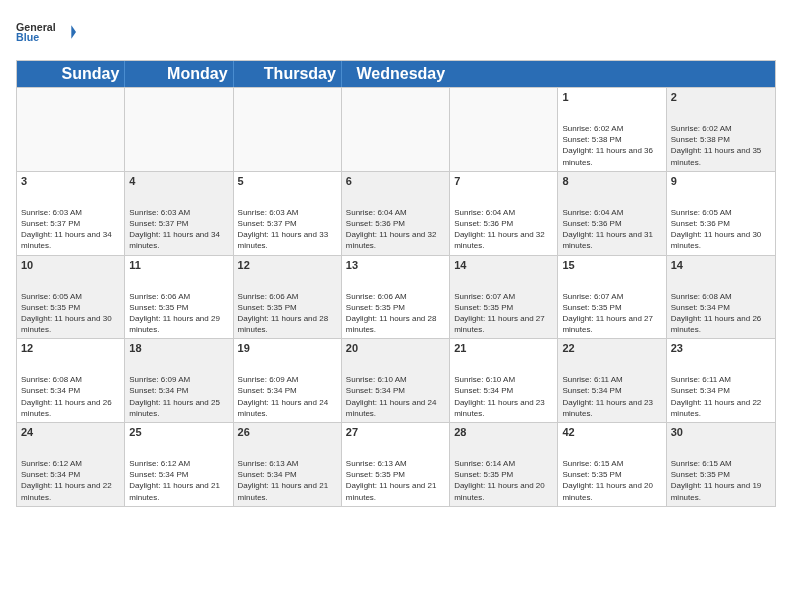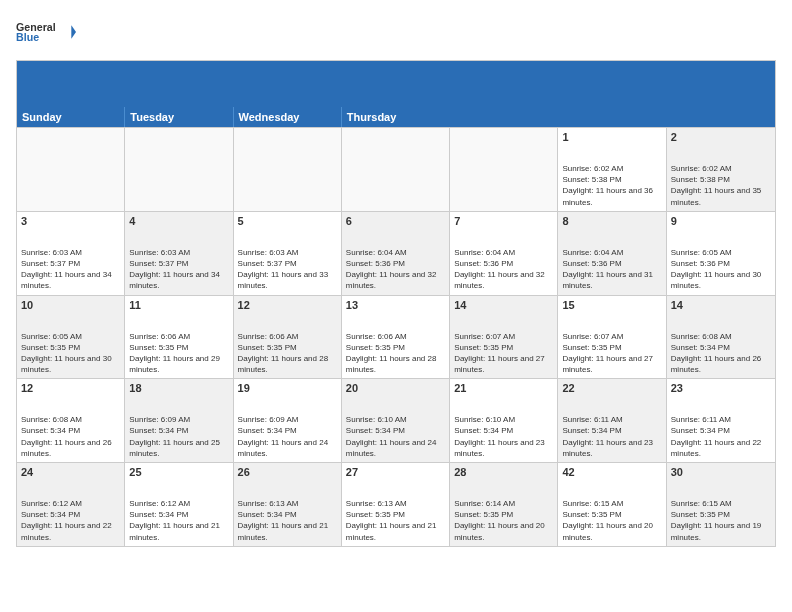--- a/index.html
+++ b/index.html
@@ -47,26 +47,25 @@
       flex-direction: column;
       border: 1px solid #ccc;
     }
     .cal-header-row {
       display: grid;
       grid-template-columns: repeat(7, 1fr);
       background: #2a6db5;
     }
     .cal-header-cell {
       color: #fff;
-      font-size: 11px;
+      font-size: 16px;
       font-weight: bold;
       padding: 4px 5px;
       border-right: 1px solid #4a8dd0;
-      text-align: left;
-      margin-top: 46px;
+      text-align: right;
     }
     .cal-header-cell:last-child { border-right: none; }
     .cal-body {
       flex: 1;
       display: flex;
       flex-direction: column;
     }
     .cal-week {
       display: grid;
       grid-template-columns: repeat(7, 1fr);
@@ -112,23 +111,23 @@
 </div>
     <div class="title-block">
       <div class="month-title"></div>
       <div class="subtitle"></div>
     </div>
   </div>
 
   <div class="calendar">
     <div class="cal-header-row">
     <div class="cal-header-cell">Sunday</div>
-        <div class="cal-header-cell">Tuesday</div>
+        <div class="cal-header-cell">Monday</div>
+        <div class="cal-header-cell">Thursday</div>
         <div class="cal-header-cell">Wednesday</div>
-        <div class="cal-header-cell">Thursday</div>
       </div>
     <div class="cal-body">
     <div class="cal-week">
           <div class="cal-cell empty"></div>
           <div class="cal-cell empty"></div>
           <div class="cal-cell empty"></div>
           <div class="cal-cell empty"></div>
           <div class="cal-cell empty"></div>
           <div class="cal-cell">
             <span class="day-number">1</span>

